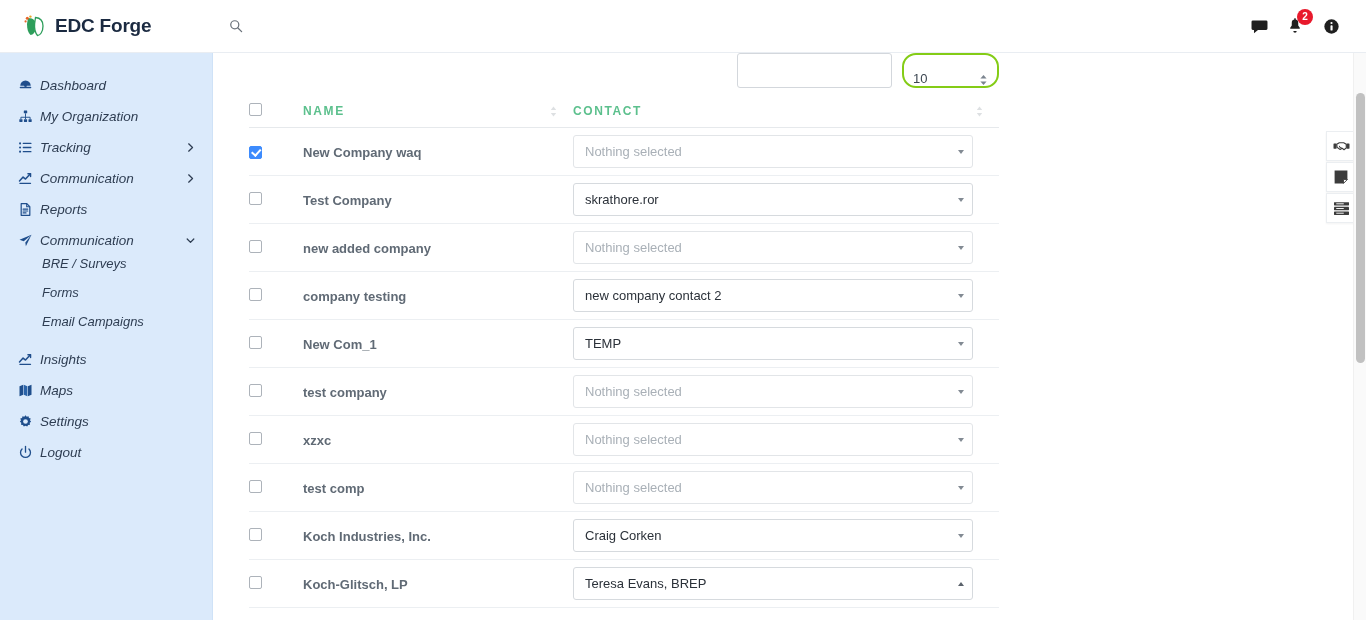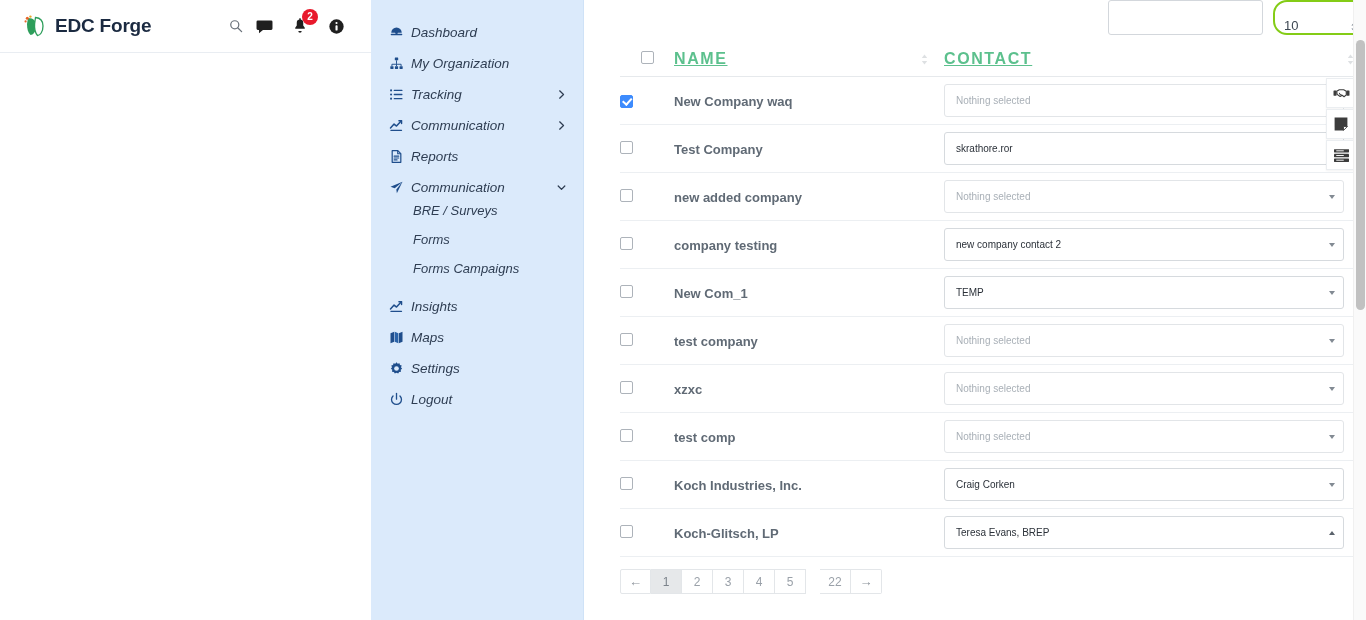--- a/index.html
+++ b/index.html
@@ -2,21 +2,21 @@
 <html><head>
 <meta charset="utf-8">
 <style>
   * { box-sizing: border-box; margin: 0; padding: 0; }
   html, body {
     width: 1366px; height: 620px;
     font-family: "Liberation Sans", sans-serif;
     background: #ffffff;
     overflow: hidden;
   }
-  .app { position: relative; width: 1366px; height: 620px; display: flex; flex-direction: row; }
+  .app { position: relative; width: 1366px; height: 620px; display: flex; flex-direction: column; }
 
   
   .topbar {
     height: 53px; flex: 0 0 53px;
     background: #ffffff;
     border-bottom: 1px solid #e9edf2;
     display: flex; align-items: center;
     position: relative; z-index: 30;
   }
   .brand {
@@ -112,25 +112,25 @@
     background: #fff;
     display: flex; align-items: flex-end; justify-content: space-between;
     padding: 0 9px; font-size: 13px; color: #3d4752;
     cursor: pointer;
   }
   .spinner { display: flex; flex-direction: column; gap: 1px; color: #7b848f; }
 
   
   table.grid { width: 750px; border-collapse: collapse; table-layout: fixed; }
   table.grid th {
-    text-align: center; padding: 10px 0 8px 0;
+    text-align: left; padding: 10px 0 8px 0;
     border-bottom: 1px solid #e6e9ec;
-    font-size: 16px; font-weight: bold;
+    font-size: 12px; font-weight: bold;
     color: #5cc08d; letter-spacing: 1.6px;
-    text-transform: uppercase; vertical-align: middle; text-decoration: underline;
+    text-transform: uppercase; vertical-align: middle;
   }
   table.grid td {
     padding: 0; border-bottom: 1px solid #eceff2;
     height: 48px; vertical-align: middle;
   }
   .col-cb { width: 54px; }
   .col-name { width: 270px; }
   .col-contact { width: 426px; }
 
   .th-inner { display: flex; align-items: center; justify-content: space-between; padding-right: 16px; }
@@ -151,21 +151,21 @@
   }
   .cname { font-size: 13px; color: #606a75; white-space: nowrap; font-weight: bold; }
 
   
   .bsel {
     position: relative; width: 400px; height: 33px;
     border: 1px solid #d6dade; border-radius: 3px; background: #fff;
     display: flex; align-items: center; cursor: pointer;
   }
   .bsel .txt {
-    flex: 1 1 auto; font-size: 10px; padding-left: 11px;
+    flex: 1 1 auto; font-size: 13px; padding-left: 11px;
     white-space: nowrap; overflow: hidden; text-overflow: ellipsis;
   }
   .bsel .txt.placeholder { color: #a9b0b7; }
   .bsel .txt.value { color: #2b3139; }
   .bsel .car {
     width: 22px; flex: 0 0 22px;
     display: flex; align-items: center; justify-content: center;
   }
   .caret-d {
     width: 0; height: 0;
@@ -359,21 +359,21 @@
         </span>
       </div>
 
       <div class="nav-sub">
         <span>BRE / Surveys</span>
       </div>
       <div class="nav-sub">
         <span>Forms</span>
       </div>
       <div class="nav-sub">
-        <span>Forms Campaigns</span>
+        <span>Email Campaigns</span>
       </div>
 
       <div class="nav-gap"></div>
 
       <div class="nav-item">
         <span class="nav-ic">
           <svg width="15" height="15" viewBox="0 0 16 16">
             <path d="M1.6 10.6 L5.4 6.4 L8 8.6 L13.2 3" fill="none" stroke="#1f4e8c" stroke-width="1.6" stroke-linecap="round" stroke-linejoin="round"></path>
             <path d="M10.6 3 h2.8 v2.8" fill="none" stroke="#1f4e8c" stroke-width="1.5" stroke-linecap="round" stroke-linejoin="round"></path>
             <rect x="1.4" y="12.6" width="12.6" height="1.3" rx="0.5" fill="#1f4e8c"></rect>

